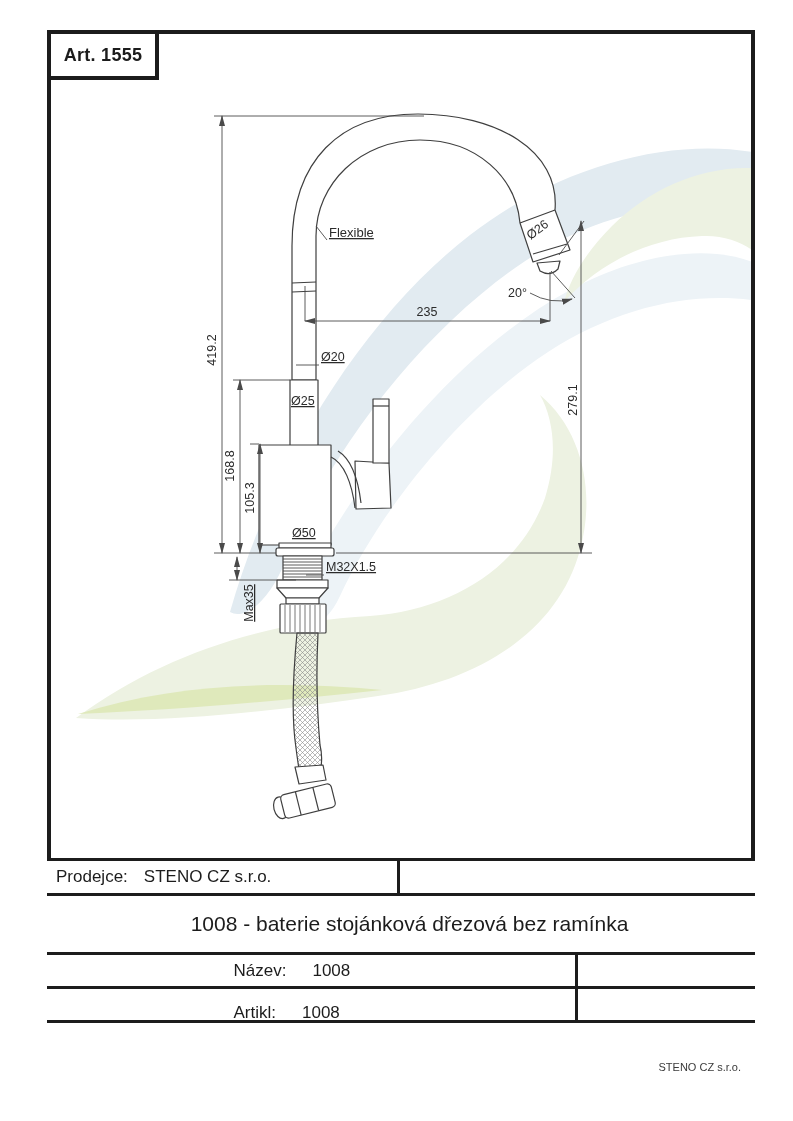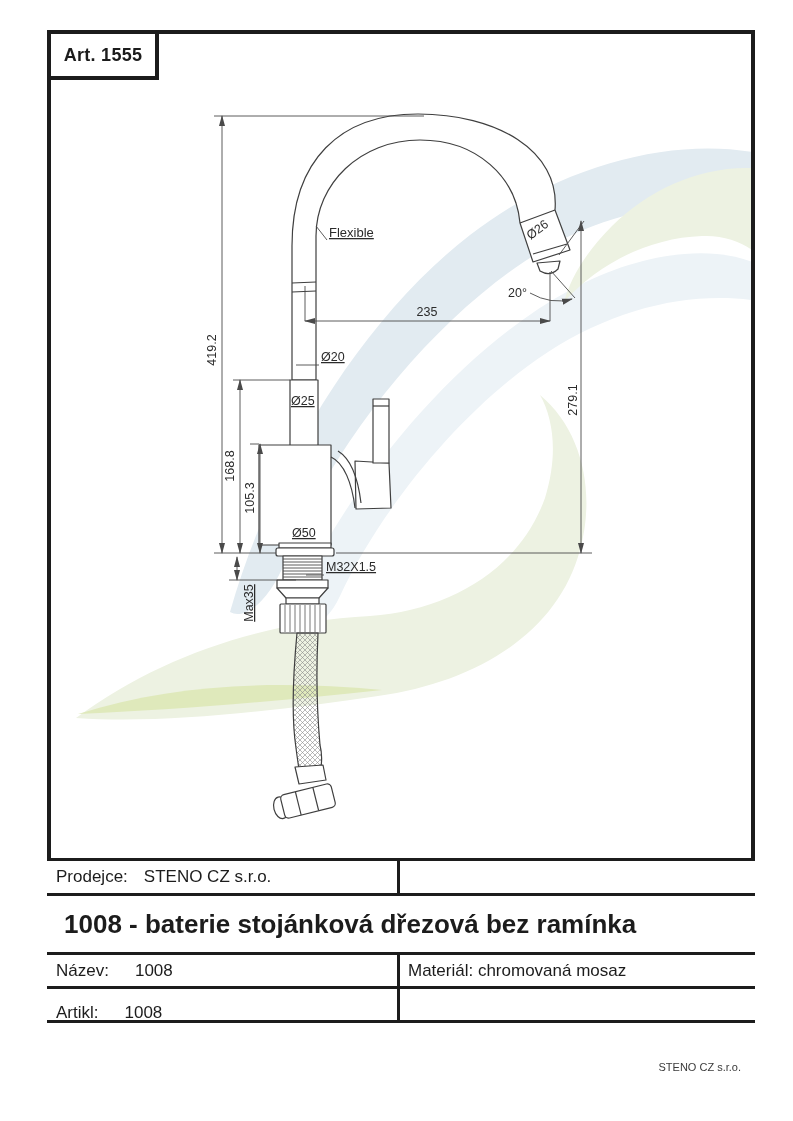--- a/index.html
+++ b/index.html
@@ -11,34 +11,34 @@
           border:4px solid #1c1c1c;background:#fff;z-index:4;display:flex;align-items:center;
           justify-content:center;font-size:18px;font-weight:bold;letter-spacing:.3px;}
   .drawing{position:absolute;left:0;top:0;z-index:1;}
   svg text{font-family:"Liberation Sans",sans-serif;fill:#2b2b2b;}
   .dimtext{font-size:12.5px;}
   .lbltext{font-size:13px;}
   
   .tblock{position:absolute;left:47px;top:858px;width:708px;height:223px;box-sizing:border-box;
           z-index:3;background:transparent;}
   .trow{position:absolute;left:0;width:708px;box-sizing:border-box;border-top:3px solid #1c1c1c;
-        display:flex;background:#fff;}
+        display:flex;background:#fff;justify-content:center;}
   .r1{top:0;height:35px;}
   .r2{top:35px;height:59px;align-items:center;}
   .r3{top:94px;height:34px;}
   .r4{top:128px;height:51px;}
   .r5{top:162px;height:61px;}
   .cell-l{width:353px;box-sizing:border-box;border-right:3px solid #1c1c1c;display:flex;
           align-items:center;padding-left:9px;}
   .cell-r{flex:1;display:flex;align-items:center;padding-left:8px;}
   .lab{font-size:17px;}
   .val{font-size:17px;margin-left:26px;}
   .prodlab{font-size:17px;}
   .prodval{font-size:17px;margin-left:16px;}
-  .bigtitle{font-size:26px;padding-left:17px;white-space:nowrap;font-weight:bold;}
+  .bigtitle{font-size:21px;padding-left:17px;white-space:nowrap;}
   .footer-co{position:absolute;right:14px;bottom:8px;font-size:11px;color:#3a3a3a;}
 </style>
 </head>
 <body>
 
 <div class="page">
 
   <svg class="drawing" width="793" height="1121" viewBox="0 0 793 1121">
     <defs>
       <clipPath id="frameclip">
@@ -165,23 +165,20 @@
       <div class="cell-r"></div>
     </div>
     <div class="trow r2">
       <span class="bigtitle">1008 - baterie stojánková dřezová bez ramínka</span>
     </div>
     <div class="trow r3">
       <div class="cell-l">
         <span class="lab">Název:</span>
         <span class="val">1008</span>
       </div>
-      <div class="cell-r">
-        <span class="lab">Materiál: chromovaná mosaz</span>
-      </div>
     </div>
     <div class="trow r4">
       <div class="cell-l">
         <span class="lab">Artikl:</span>
         <span class="val">1008</span>
       </div>
     </div>
     <div class="trow r5">
       <span class="footer-co">STENO CZ s.r.o.</span>
     </div>

